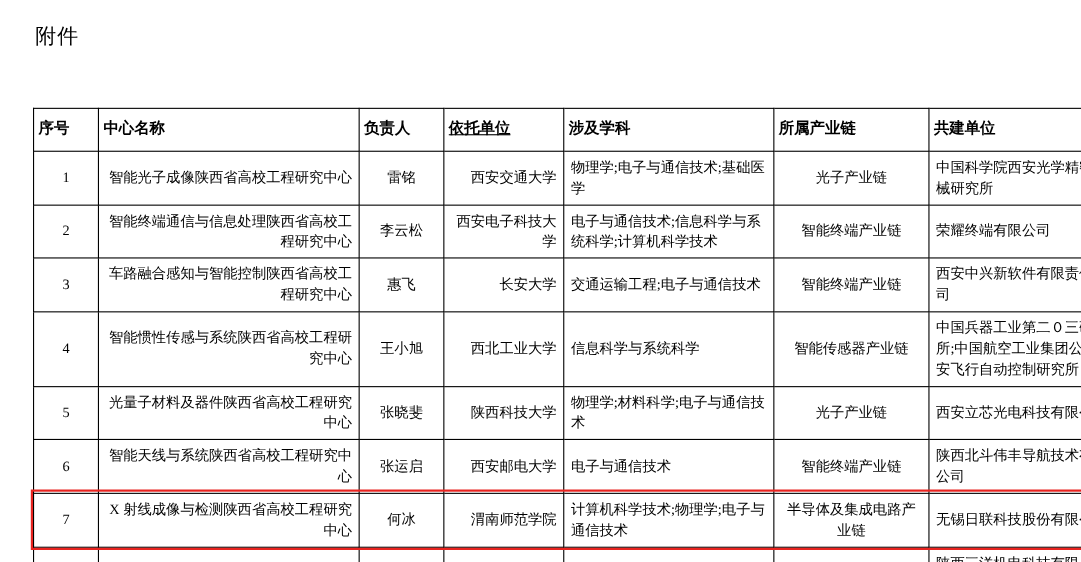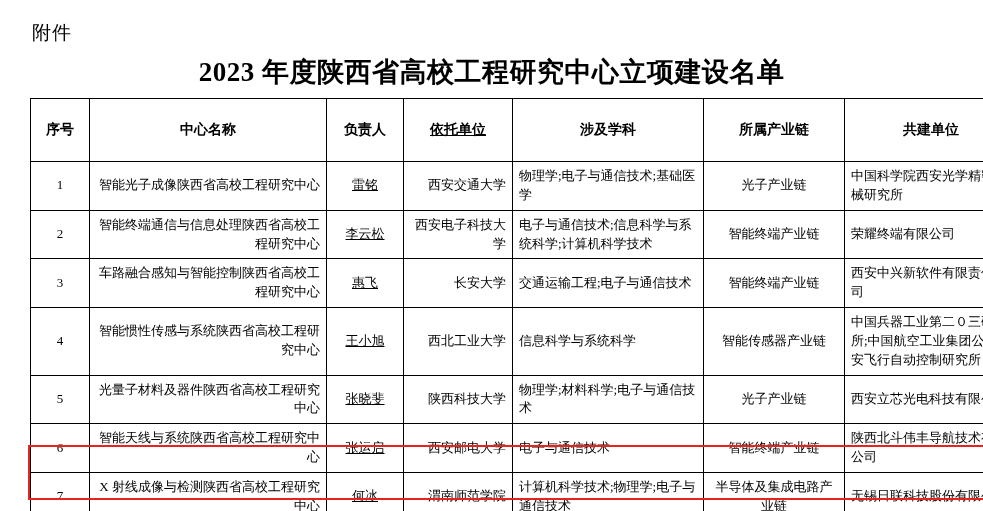--- a/index.html
+++ b/index.html
@@ -54,29 +54,29 @@
     line-height: 1.45;
   }
   table.listing th,
   table.listing td {
     border: 1px solid #000000;
     padding: 5px 6px;
     vertical-align: middle;
     font-family: "Liberation Serif", "DejaVu Serif", serif;
   }
   table.listing th {
-    text-align: center;
+    text-align: left;
     font-weight: bold;
     font-size: 14px;
     height: 30px;
-    padding: 16px 4px;
+    padding: 4px 4px;
   }
   td.c-idx { text-align: center; width: 50px; }
   td.c-name { text-align: right; width: 228px; }
-  td.c-leader { text-align: center; width: 68px; text-decoration: underline; }
+  td.c-leader { text-align: center; width: 68px; }
   td.c-org { text-align: right; width: 100px; }
   td.c-subject { text-align: left; width: 182px; }
   td.c-chain { text-align: center; width: 132px; }
   td.c-partner { text-align: left; width: 164px; }
 
   th.h-idx { width: 50px; }
   th.h-name { width: 228px; }
   th.h-leader { width: 68px; }
   th.h-org { width: 100px; text-decoration: underline; }
   th.h-subject { width: 182px; }
@@ -97,21 +97,20 @@
     pointer-events: none;
   }
 </style>
 </head>
 <body>
 
 <div class="page">
 
   <div class="attachment-label">附件</div>
 
-  <div class="doc-title">2023 年度陕西省高校工程研究中心立项建设名单</div>
 
   <div class="table-wrap">
     <table class="listing">
       <thead>
         <tr>
           <th class="h-idx">序号</th>
           <th class="h-name">中心名称</th>
           <th class="h-leader">负责人</th>
           <th class="h-org">依托单位</th>
           <th class="h-subject">涉及学科</th>

